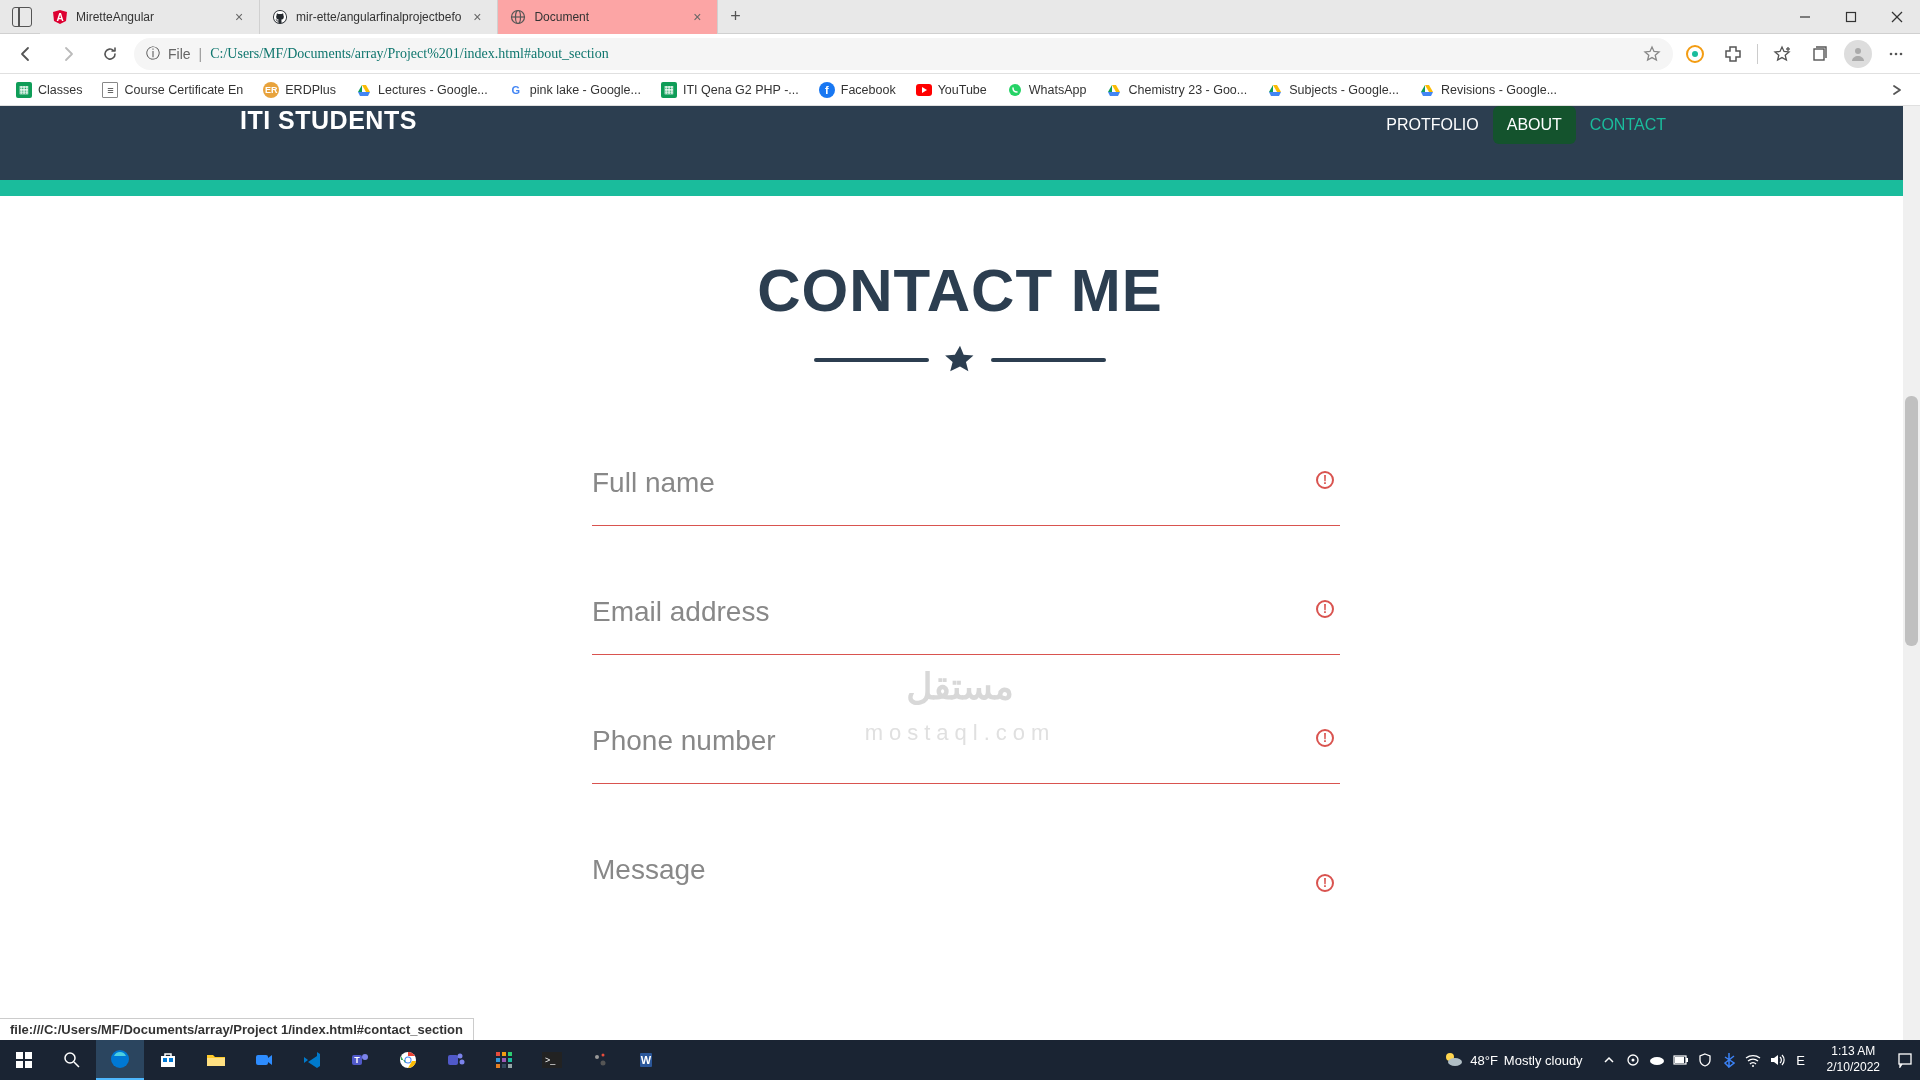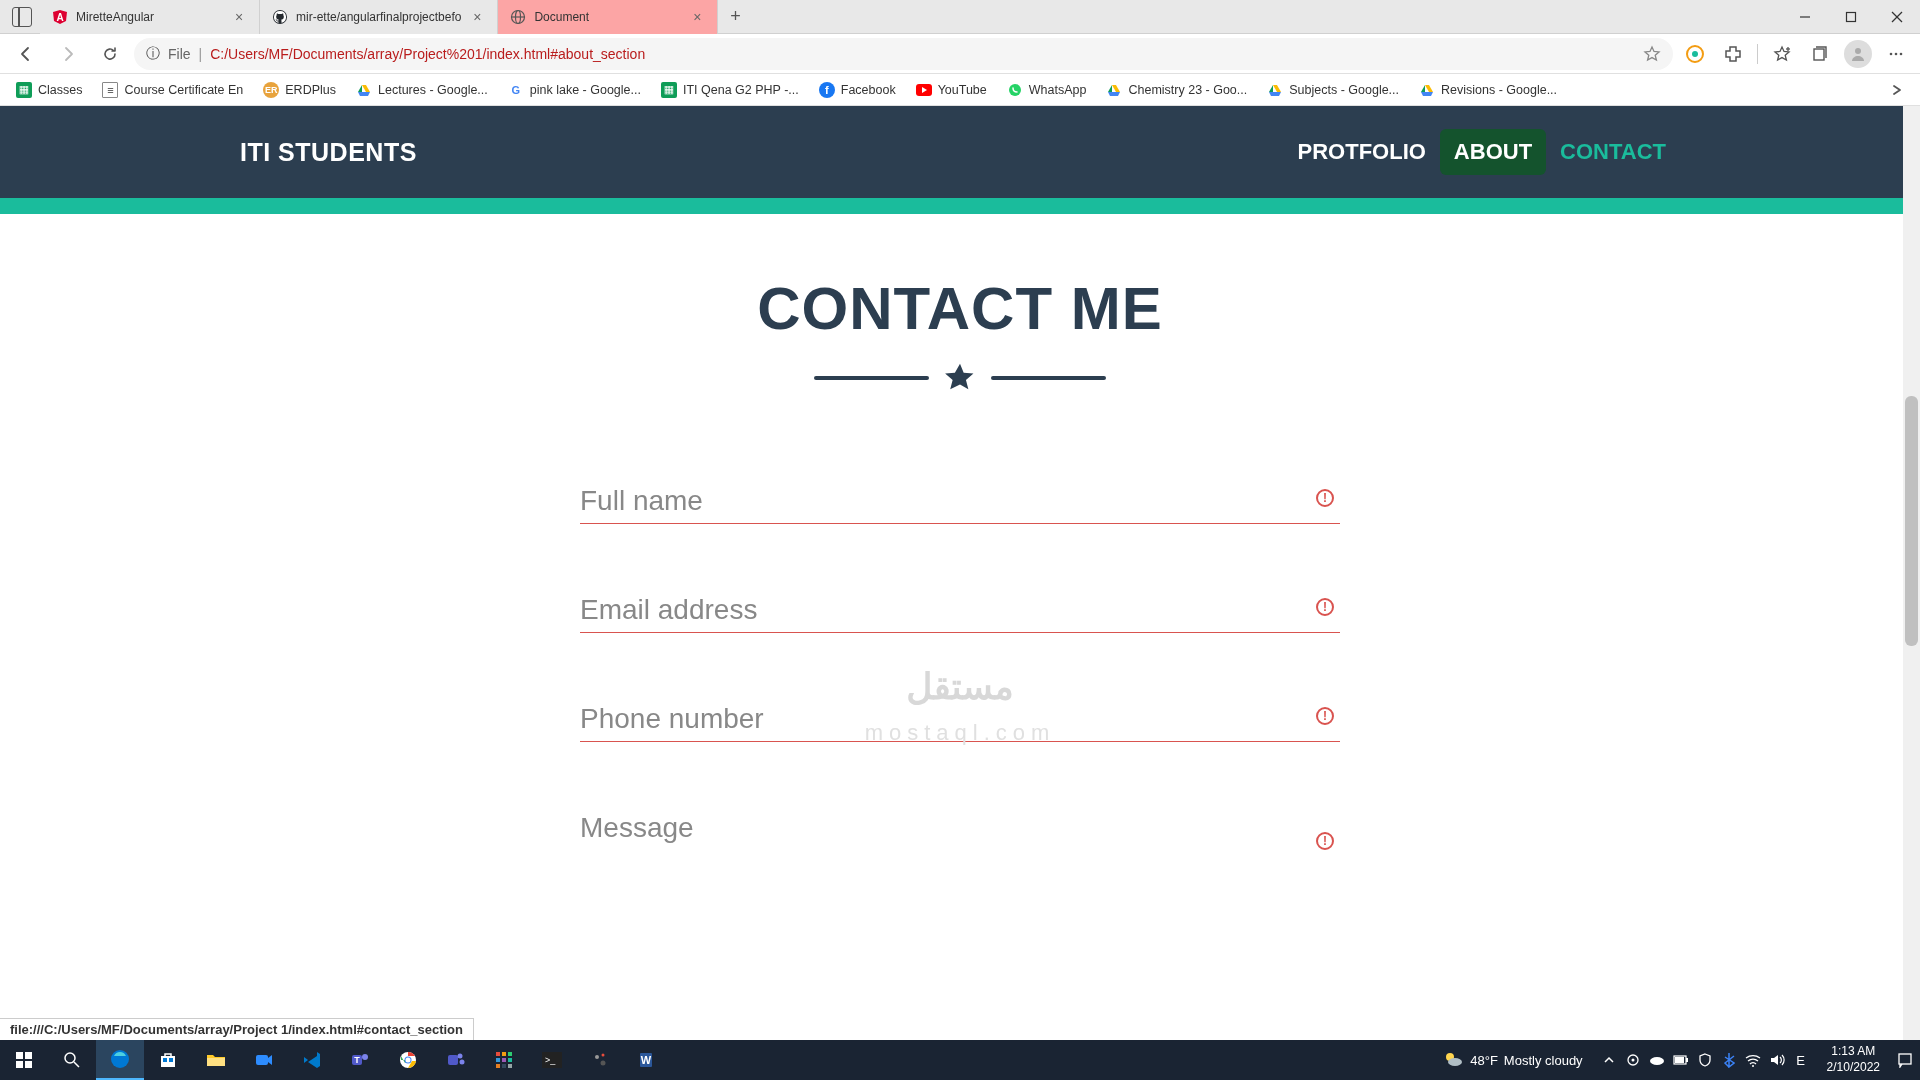--- a/index.html
+++ b/index.html
@@ -18,50 +18,50 @@
 .tabspacer { flex: 1; }
 .winbtn { width: 46px; height: 34px; display: flex; align-items: center; justify-content: center; color: #333; font-size: 12px; }
 
 
 .urlbar { height: 40px; background: #fff; display: flex; align-items: center; padding: 0 8px; gap: 6px; border-bottom: 1px solid #e0e0e0; }
 .navbtn { width: 36px; height: 32px; display: flex; align-items: center; justify-content: center; border-radius: 4px; color: #555; }
 .navbtn.disabled { color: #bbb; }
 .urlfield { flex: 1; height: 32px; background: #f5f5f5; border-radius: 16px; display: flex; align-items: center; padding: 0 12px; gap: 8px; font-size: 14px; color: #444; }
 .url-prefix { color: #666; }
 .url-sep { color: #999; }
-.url-text { color: #b91c1c; }
+.url-text { color: #0f766e; font-family: Liberation Serif, serif; }
 .url-star { margin-left: auto; color: #888; }
 .tbicon { width: 32px; height: 32px; display: flex; align-items: center; justify-content: center; color: #555; }
 .tbsep { width: 1px; height: 20px; background: #ccc; margin: 0 2px; }
 .avatar { width: 28px; height: 28px; background: #ddd; border-radius: 50%; display: flex; align-items: center; justify-content: center; }
 
 
 .bookmarksbar { height: 32px; background: #fff; display: flex; align-items: center; padding: 0 8px; gap: 4px; border-bottom: 1px solid #e0e0e0; }
 .bookmark { display: flex; align-items: center; gap: 6px; padding: 4px 8px; font-size: 12.5px; color: #333; border-radius: 4px; white-space: nowrap; }
 .bm-icon { width: 16px; height: 16px; font-size: 11px; display: flex; align-items: center; justify-content: center; }
 .bm-spacer { flex: 1; }
 .bm-more { width: 30px; display: flex; align-items: center; justify-content: center; color: #555; }
 
 
 .page { flex: 1; background: #fff; position: relative; overflow: hidden; }
-.navbar { height: 92px; background: #2c3e50; display: flex; align-items: center; padding: 0 240px; }
+.navbar { height: 74px; background: #2c3e50; display: flex; align-items: flex-start; padding: 0 240px; }
 .brand { color: #fff; font-weight: 800; font-size: 25px; letter-spacing: 0.5px; }
 .navspacer { flex: 1; }
-.navlink { color: #fff; font-weight: 700; font-size: 22px; padding: 10px 14px; border-radius: 6px; }
+.navlink { color: #fff; font-weight: 400; font-size: 16px; padding: 10px 14px; border-radius: 6px; }
 .navlink.active { background: #14532d; color: #fff; }
 .navlink.alt { color: #1abc9c; }
 .greenstripe { height: 16px; background: #1abc9c; }
 
 .content { padding: 60px 0 0 0; text-align: center; }
 .heading { color: #2c3e50; font-weight: 800; font-size: 60px; letter-spacing: 1px; }
 .divider { display: flex; align-items: center; justify-content: center; gap: 14px; margin-top: 18px; }
 .divline { width: 115px; height: 4px; background: #2c3e50; border-radius: 2px; }
 
 .form { width: 760px; margin: 90px auto 0; text-align: left; }
-.field { position: relative; margin-bottom: 70px; border-bottom: 1.5px solid #d9534f; padding-bottom: 6px; }
+.field { position: relative; margin-bottom: 70px; border-bottom: 1.5px solid #d9534f; padding-bottom: 26px; margin-left: 12px; }
 .field-label { font-size: 28px; color: #888; }
 .field-err { position: absolute; right: 6px; top: 4px; width: 18px; height: 18px; border: 2px solid #d9534f; border-radius: 50%; display: flex; align-items: center; justify-content: center; color: #d9534f; font-size: 12px; font-weight: 700; }
 .field-last { margin-bottom: 0; border-bottom: none; }
 
 
 .linkpreview { position: absolute; bottom: 0; left: 0; background: #fff; border: 1px solid #ccc; border-left: none; border-bottom: none; padding: 3px 10px; font-size: 13px; color: #333; font-weight: bold; }
 
 
 .watermark { position: absolute; left: 50%; top: 560px; transform: translateX(-50%); color: #d8d8d8; font-size: 36px; font-weight: 700; pointer-events: none; user-select: none; letter-spacing: -1px; }
 .watermark-sub { position: absolute; left: 50%; top: 614px; transform: translateX(-50%); color: #e0e0e0; font-size: 22px; letter-spacing: 6px; }

